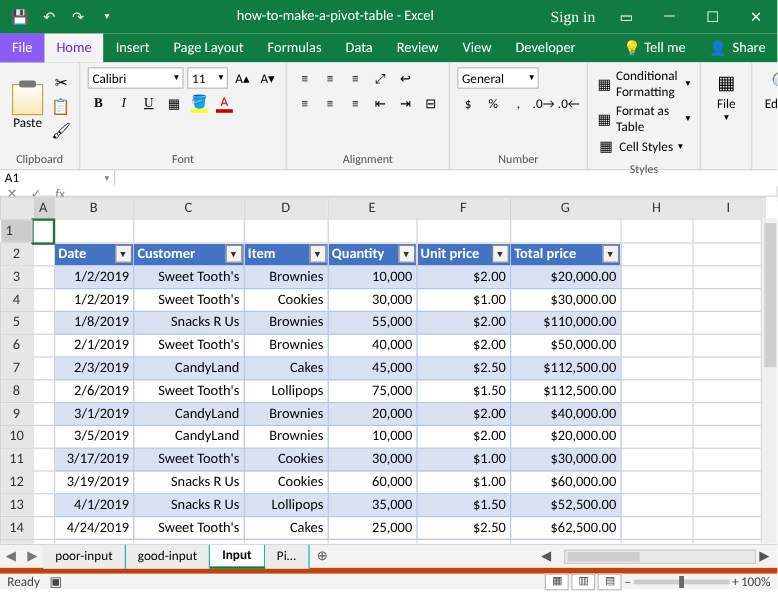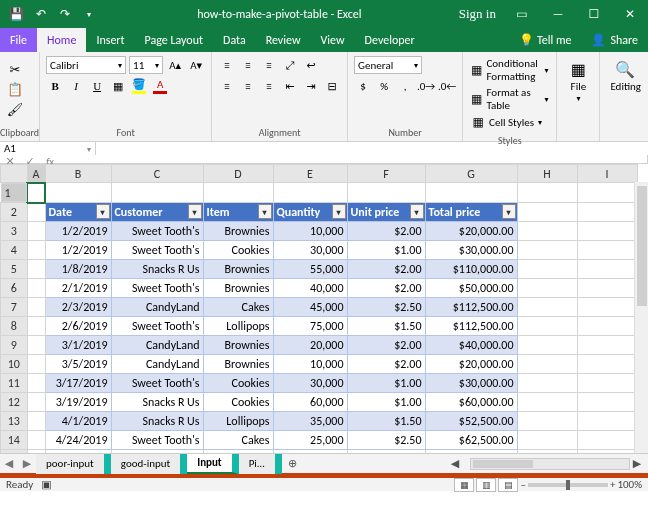--- a/index.html
+++ b/index.html
@@ -73,21 +73,21 @@
 .band-a td.in { background:#d9e1f2 !important; }
 .band-b td.in { background:#fff; }
 td.in { border-color:#b4c6e7 !important; }
 
 th.colh.selA { background:#d2d2d2; }
 th.rowh.sel { background:#ccc; }
 
 
 .sheettabs { height:20px; border-top:1px solid #ccc; background:#f3f3f3; display:flex; align-items:center; font-size:11px; }
 .sheettabs .nav { width:18px; text-align:center; color:#777; cursor:pointer;}
-.sheettabs .st { padding:0 10px; height:20px; display:flex; align-items:center; border-right:7px solid #14b8a6; background:#ececec; cursor:pointer;}
+.sheettabs .st { padding:0 10px; height:20px; display:flex; align-items:center; border-right:1px solid #14b8a6; background:#ececec; cursor:pointer;}
 .sheettabs .st.active { background:#fff; border-bottom:2px solid #107c41; font-weight:bold;}
 .sheettabs .add { width:22px; text-align:center; cursor:pointer; color:#555;}
 .sheettabs .hscroll { flex:1; display:flex; align-items:center; justify-content:flex-end; padding-right:4px;}
 .hscroll .track { flex:1; max-width:160px; height:12px; background:#e8e8e8; border:1px solid #ccc; margin-left:8px; position:relative;}
 .hscroll .track .thumb { position:absolute; left:2px; top:1px; width:60px; height:8px; background:#cfcfcf;}
 .hscroll .arr { width:14px; text-align:center; color:#555; cursor:pointer;}
 
 
 .status { height:18px; background:#f3f3f3; border-top:5px solid #c2410c; display:flex; align-items:center; font-size:11px; color:#444; padding:0 6px; gap:8px;}
 .status .vbtn { width:20px; height:14px; border:1px solid #bbb; background:#fff; cursor:pointer; display:flex; align-items:center; justify-content:center; font-size:9px;}
@@ -116,35 +116,40 @@
     <span class="wb">☐</span>
     <span class="wb">✕</span>
   </div>
 </div>
 
 <div class="ribtabs">
   <div class="tab file">File</div>
   <div class="tab active">Home</div>
   <div class="tab">Insert</div>
   <div class="tab">Page Layout</div>
+  <div class="tab">Formulas</div>
   <div class="tab">Data</div>
   <div class="tab">Review</div>
   <div class="tab">View</div>
   <div class="tab">Developer</div>
   <div class="spacer"></div>
   <div class="tab"><span>💡</span>&nbsp;<span>Tell me</span></div>
   <div class="tab share">
       <span>👤</span>
       <span>Share</span>
     </div>
 </div>
 
 <div class="ribbon">
   <div class="group clipboard">
     <div class="body">
+      <div class="paste">
+          <div class="ic"></div>
+          <span style="font-size:11px">Paste</span>
+        </div>
       <div style="display:flex;flex-direction:column;gap:2px">
         <span class="scissors">✂</span>
         <span class="copybrush">📋</span>
         <span class="copybrush">🖌</span>
       </div>
     </div>
     <div class="label">Clipboard</div>
   </div>
 
   <div class="group fontgrp">

